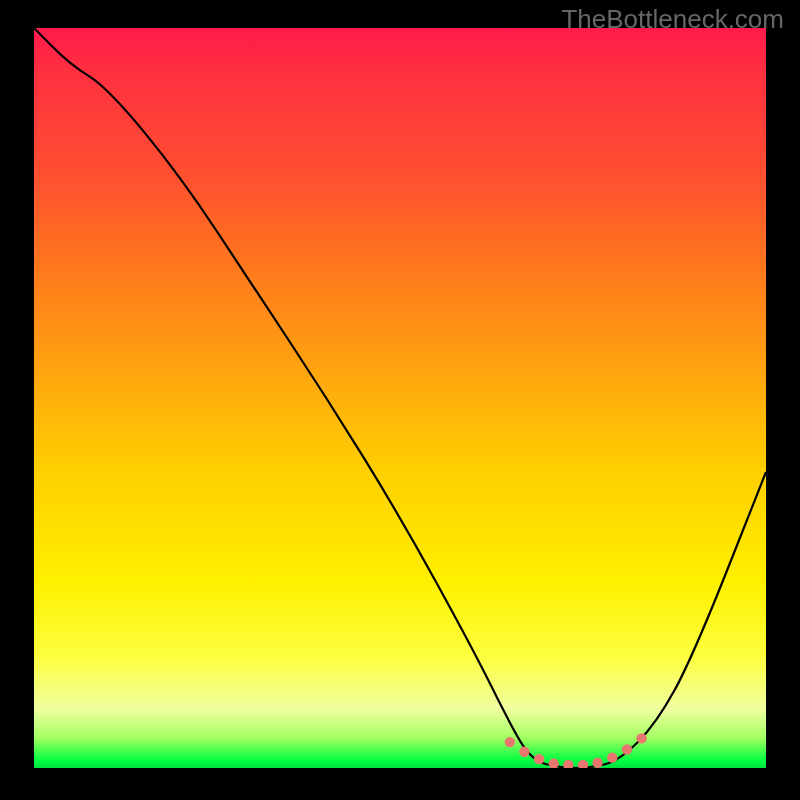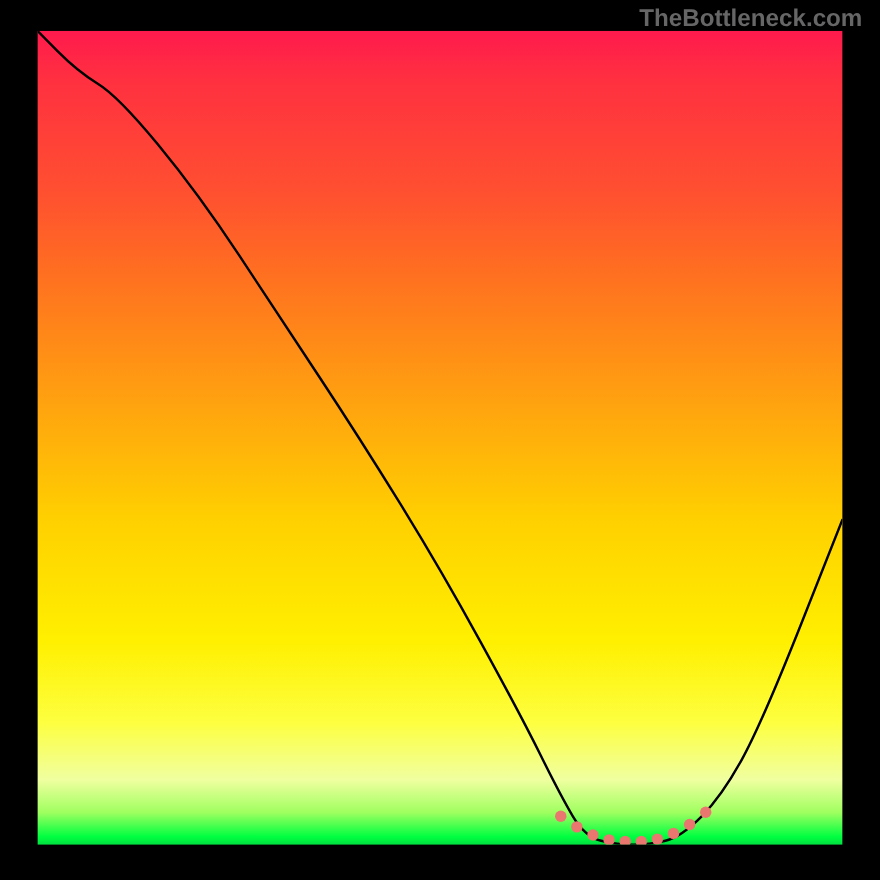--- a/index.html
+++ b/index.html
@@ -8,22 +8,22 @@
     height: 800px;
     background: #000;
     position: relative;
     font-family: Arial, sans-serif;
   }
   .watermark {
     position: absolute;
     top: 4px;
     right: 16px;
     color: #666;
-    font-size: 22px;
-    font-weight: bold;
+    font-size: 26px;
+    font-weight: normal;
     z-index: 10;
     text-align: center;
   }
   .plot-area {
     position: absolute;
     left: 34px;
     top: 28px;
     width: 732px;
     height: 740px;
     overflow: hidden;

